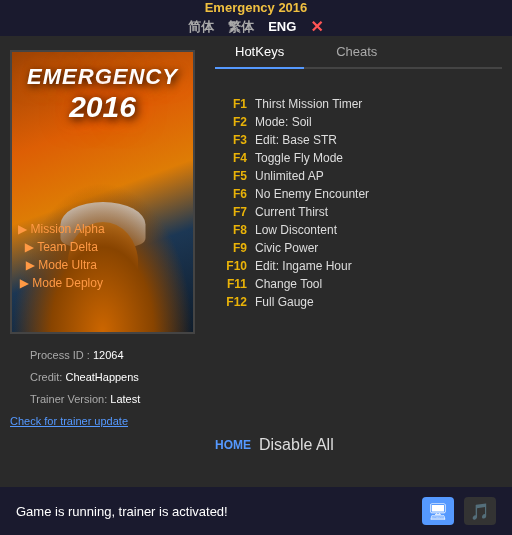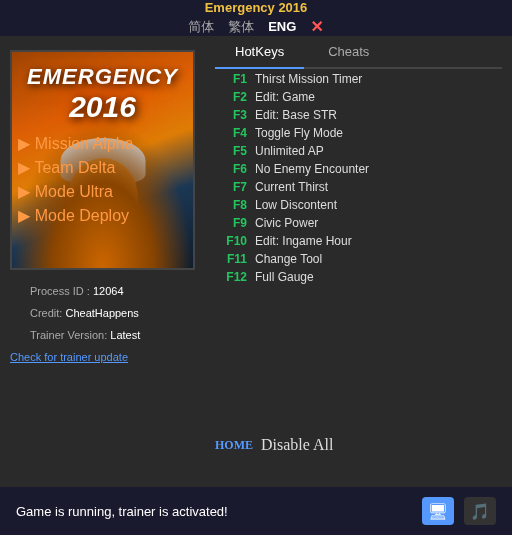--- a/index.html
+++ b/index.html
@@ -29,20 +29,21 @@
     }
     .title-bar-right {
       display: flex;
       align-items: center;
       gap: 14px;
     }
     .lang-btn {
       color: #aaa;
       font-size: 13px;
       cursor: pointer;
+      font-weight: bold;
     }
     .lang-btn.active {
       color: #fff;
       font-weight: bold;
     }
     .close-btn {
       color: #ff5555;
       font-size: 16px;
       font-weight: bold;
       cursor: pointer;
@@ -58,21 +59,21 @@
     
     .left-panel {
       width: 205px;
       padding: 14px 10px 10px 10px;
       display: flex;
       flex-direction: column;
       gap: 10px;
     }
     .game-image {
       width: 185px;
-      height: 220px;
+      height: 284px;
       background: linear-gradient(135deg, #1a1a1a 0%, #2a2a2a 100%);
       border: 2px solid #444;
       position: relative;
       overflow: hidden;
       display: flex;
       align-items: center;
       justify-content: center;
     }
     .game-image-bg {
       position: absolute;
@@ -123,26 +124,27 @@
       position: absolute;
       bottom: 85px;
       left: 50%;
       transform: translateX(-50%);
       width: 85px;
       height: 45px;
       background: linear-gradient(180deg, #ddd 0%, #aaa 100%);
       border-radius: 50% 50% 20% 20%;
     }
     .side-list {
-      font-size: 16px;
+      font-size: 12px;
       color: #ff9944;
       line-height: 1.5;
       position: absolute;
       bottom: 40px;
       left: 6px;
+      text-align: center;
     }
 
     .process-info {
       color: #ccc;
       font-size: 11px;
       line-height: 2;
     }
     .process-info .label { color: #aaa; margin-left: 20px; }
     .process-info .value { color: #fff; margin-top: 32px; }
     .credit-link {
@@ -154,23 +156,23 @@
 
     
     .right-panel {
       flex: 1;
       padding: 0 10px 10px 10px;
       display: flex;
       flex-direction: column;
     }
     .tabs {
       display: flex;
-      gap: 4px;
+      gap: 12px;
       border-bottom: 2px solid #444;
-      margin-bottom: 1px;
+      margin-bottom: 26px;
     }
     .tab {
       padding: 8px 20px;
       color: #aaa;
       font-size: 13px;
       cursor: pointer;
       border-bottom: 2px solid transparent;
       margin-bottom: -2px;
     }
     .tab.active {
@@ -182,34 +184,33 @@
       flex: 1;
       overflow: hidden;
     }
     .hotkey-row {
       display: flex;
       align-items: center;
       padding: 2px 0;
       gap: 8px;
     }
     .hotkey-key {
-      color: #22c55e;
+      color: #eab308;
       font-size: 12px;
       font-weight: bold;
       min-width: 32px;
       text-align: right;
     }
     .hotkey-label {
       color: #ddd;
       font-size: 12px;
     }
 
     .home-row {
       margin-top: 12px;
-      font-family: Liberation Serif, serif;
     }
     .home-key {
       color: #5599ff;
       font-size: 12px;
       font-weight: bold;
     }
     .home-label {
       color: #ddd;
       font-size: 16px;
     }
@@ -306,21 +307,21 @@
       <div class="tab">Cheats</div>
     </div>
 
     <div class="hotkeys-list">
     <div class="hotkey-row">
           <span class="hotkey-key">F1</span>
           <span class="hotkey-label">Thirst Mission Timer</span>
         </div>
         <div class="hotkey-row">
           <span class="hotkey-key">F2</span>
-          <span class="hotkey-label">Edit: Game</span>
+          <span class="hotkey-label">Mode: Soil</span>
         </div>
         <div class="hotkey-row">
           <span class="hotkey-key">F3</span>
           <span class="hotkey-label">Edit: Base STR</span>
         </div>
         <div class="hotkey-row">
           <span class="hotkey-key">F4</span>
           <span class="hotkey-label">Toggle Fly Mode</span>
         </div>
         <div class="hotkey-row">

